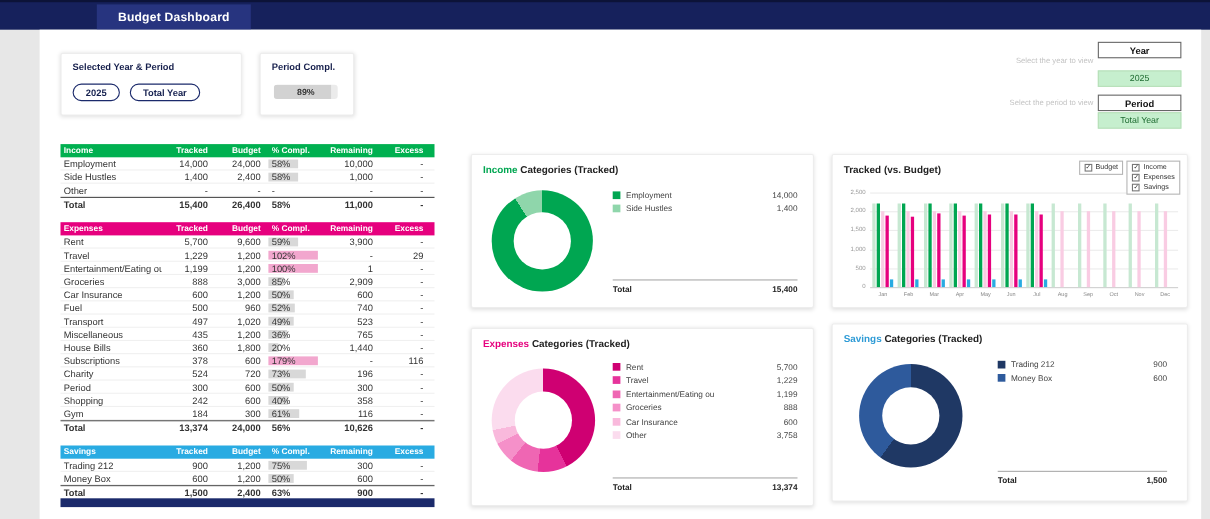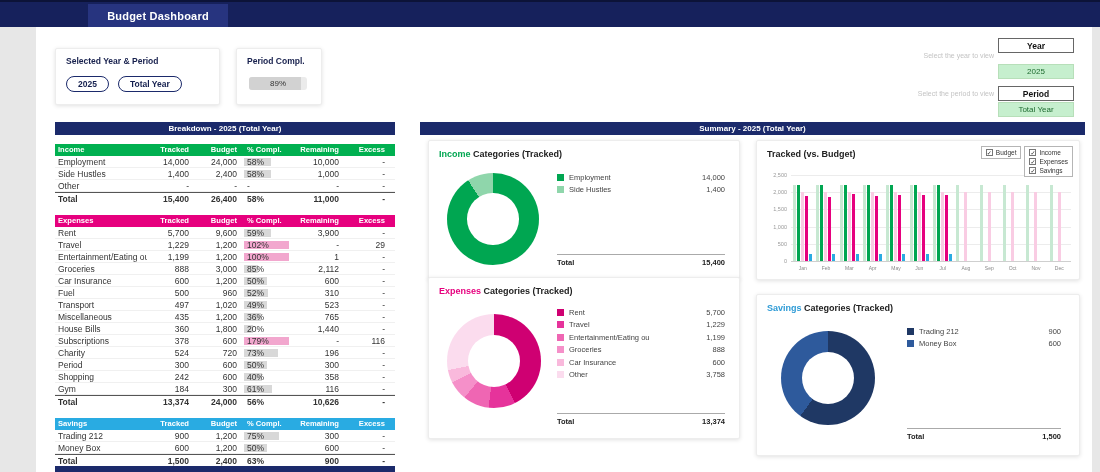--- a/index.html
+++ b/index.html
@@ -11,21 +11,21 @@
     color:#fff;font-weight:bold;font-size:11px;display:flex;align-items:center;justify-content:center;letter-spacing:.2px;}
   #sheet{position:absolute;left:36px;top:27px;width:1056px;height:445px;background:#fff;}
 
   .card{position:absolute;background:#fff;border:1px solid #ededed;border-radius:2px;box-shadow:0 1px 4px rgba(0,0,0,.12);}
   .kpi-label{position:absolute;left:10px;top:7px;font-size:8.5px;font-weight:bold;color:#17204d;}
   .pills{position:absolute;left:10px;top:27px;display:flex;gap:9px;}
   .pill{border:1.6px solid #1b2a6b;border-radius:10px;padding:2px 11px;font-size:8.5px;font-weight:bold;
     color:#15204f;background:#fff;font-family:"Liberation Sans",sans-serif;cursor:pointer;}
   .progress-pill{position:absolute;left:12px;top:28px;width:58px;height:13px;background:#ebebeb;border-radius:3px;overflow:hidden;}
   .progress-fill{position:absolute;left:0;top:0;bottom:0;background:#d2d2d2;}
-  .progress-text{position:relative;z-index:1;display:block;text-align:center;font-size:8px;font-weight:normal;color:#333;line-height:13px;}
+  .progress-text{position:relative;z-index:1;display:block;text-align:center;font-size:8px;font-weight:bold;color:#333;line-height:13px;}
   .balance-row{position:absolute;left:11px;top:28px;display:flex;align-items:baseline;gap:7px;white-space:nowrap;}
   .balance-value{font-size:10.5px;font-weight:bold;color:#111;}
   .balance-caption{font-size:7.2px;color:#333;}
   .rate-row{position:absolute;left:10px;top:30px;font-size:8px;color:#333;white-space:nowrap;}
   .rate-value{font-weight:bold;font-size:8.5px;padding:0 2px;}
 
   .hint{position:absolute;width:122px;text-align:right;font-size:7px;color:#c3c3c3;}
   .selbox{position:absolute;left:962px;width:76px;height:15px;border:1px solid #666;background:#fff;
     font-size:8.5px;font-weight:bold;color:#111;display:flex;align-items:center;justify-content:center;}
   .selval{position:absolute;left:962px;width:76px;height:15px;border:1px solid #b7dfb9;background:var(--good,#c6efce);
@@ -109,21 +109,20 @@
 
 
   <div class="hint" style="left:836px;top:25px;">Select the year to view</div>
   <div class="selbox" style="top:11px;">Year</div>
   <div class="selval" style="top:37px;">2025</div>
   <div class="hint" style="left:836px;top:63px;">Select the period to view</div>
   <div class="selbox" style="top:59px;">Period</div>
   <div class="selval" style="top:75px;">Total Year</div>
 
   <div id="breakdown-col">
-    <div class="colhead">Breakdown - 2025 (Total Year)</div>
     <div class="btable m1">
         <div class="trow thead" style="background: rgb(0, 176, 80);">
           <div class="c c-name">Income</div>
           <div class="c c-n">Tracked</div>
           <div class="c c-n">Budget</div>
           <div class="c c-pct">% Compl.</div>
           <div class="c c-rem">Remaining</div>
           <div class="c c-exc">Excess</div>
         </div>
         <div class="trow">
@@ -190,37 +189,37 @@
           <div class="c c-n">1,200</div>
           <div class="c c-pct"><span class="dbar" style="width: 100%; background: rgb(242, 167, 206);"></span><span class="pv">100%</span></div>
           <div class="c c-rem">1</div>
           <div class="c c-exc">-</div>
         </div>
         <div class="trow">
           <div class="c c-name">Groceries</div>
           <div class="c c-n">888</div>
           <div class="c c-n">3,000</div>
           <div class="c c-pct"><span class="dbar" style="width: 30%; background: rgb(216, 216, 216);"></span><span class="pv">85%</span></div>
-          <div class="c c-rem">2,112</div>
+          <div class="c c-rem">2,909</div>
           <div class="c c-exc">-</div>
         </div>
         <div class="trow">
           <div class="c c-name">Car Insurance</div>
           <div class="c c-n">600</div>
           <div class="c c-n">1,200</div>
           <div class="c c-pct"><span class="dbar" style="width: 50%; background: rgb(216, 216, 216);"></span><span class="pv">50%</span></div>
           <div class="c c-rem">600</div>
           <div class="c c-exc">-</div>
         </div>
         <div class="trow">
           <div class="c c-name">Fuel</div>
           <div class="c c-n">500</div>
           <div class="c c-n">960</div>
           <div class="c c-pct"><span class="dbar" style="width: 52%; background: rgb(216, 216, 216);"></span><span class="pv">52%</span></div>
-          <div class="c c-rem">310</div>
+          <div class="c c-rem">740</div>
           <div class="c c-exc">-</div>
         </div>
         <div class="trow">
           <div class="c c-name">Transport</div>
           <div class="c c-n">497</div>
           <div class="c c-n">1,020</div>
           <div class="c c-pct"><span class="dbar" style="width: 49%; background: rgb(216, 216, 216);"></span><span class="pv">49%</span></div>
           <div class="c c-rem">523</div>
           <div class="c c-exc">-</div>
         </div>
@@ -320,21 +319,20 @@
           <div class="c c-n">2,400</div>
           <div class="c c-pct"><span class="pv">63%</span></div>
           <div class="c c-rem">900</div>
           <div class="c c-exc">-</div>
         </div>
       </div>
     <div id="bottom-strip"></div>
   </div>
 
   <div id="summary-col">
-    <div class="colhead">Summary - 2025 (Total Year)</div>
 
     <div class="card sumcard" style="left:8px;top:18px;width:312px;height:140px;">
       <div class="title">
         <span style="color: rgb(0, 166, 81);">Income</span><span> Categories (Tracked)</span>
       </div>
       <div class="donut" style="left: 18px; top: 32px; width: 92px; height: 92px; background: conic-gradient(rgb(0, 166, 81) 0deg, rgb(0, 166, 81) 327.273deg, rgb(143, 214, 171) 327.273deg, rgb(143, 214, 171) 360deg);">
         <div class="hole"></div>
       </div>
       <div class="legend" style="left:128px;right:14px;top:30px;bottom:10px;">
           <div class="lrow">
@@ -491,21 +489,21 @@
             <div class="xlab">Jul</div>
             <div class="xlab">Aug</div>
             <div class="xlab">Sep</div>
             <div class="xlab">Oct</div>
             <div class="xlab">Nov</div>
             <div class="xlab">Dec</div>
           </div>
       </div>
     </div>
 
-    <div class="card sumcard" style="left:8px;top:155px;width:312px;height:162px;">
+    <div class="card sumcard" style="left:8px;top:176px;width:312px;height:162px;">
       <div class="title">
         <span style="color: rgb(230, 0, 126);">Expenses</span><span> Categories (Tracked)</span>
       </div>
       <div class="donut" style="left: 18px; top: 36px; width: 94px; height: 94px; background: conic-gradient(rgb(207, 0, 114) 0deg, rgb(207, 0, 114) 153.432deg, rgb(230, 51, 155) 153.432deg, rgb(230, 51, 155) 186.514deg, rgb(239, 102, 179) 186.514deg, rgb(239, 102, 179) 218.789deg, rgb(245, 144, 201) 218.789deg, rgb(245, 144, 201) 242.692deg, rgb(249, 185, 220) 242.692deg, rgb(249, 185, 220) 258.843deg, rgb(251, 220, 238) 258.843deg, rgb(251, 220, 238) 360deg);">
         <div class="hole"></div>
       </div>
       <div class="legend" style="left:128px;right:14px;top:28px;bottom:10px;">
           <div class="lrow">
             <span class="sw" style="background: rgb(207, 0, 114);"></span>
             <span class="ll">Rent</span>

